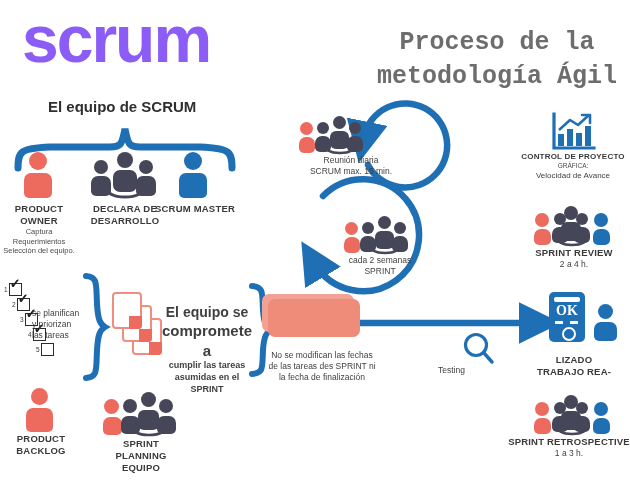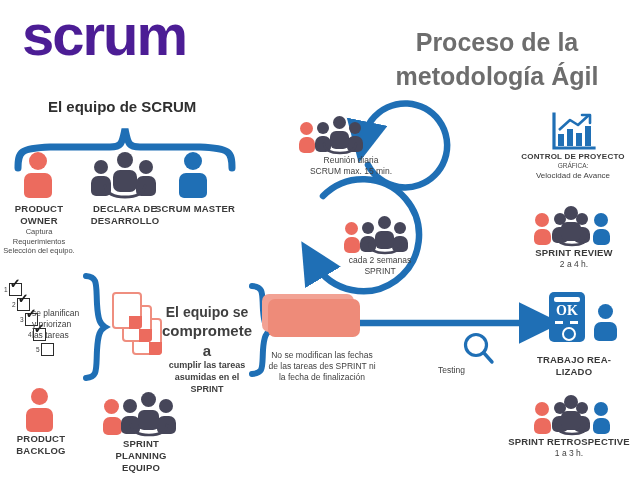--- a/index.html
+++ b/index.html
@@ -4,29 +4,29 @@
 <style>
   html,body{margin:0;padding:0;background:#ffffff;}
   body{width:630px;height:480px;position:relative;overflow:hidden;
        font-family:"Liberation Sans", sans-serif;color:#4a4a4a;}
   .abs{position:absolute;}
   .ctr{text-align:center;}
 
   
   #scrum-wordmark{
     left:22px; top:6px;
-    font-size:58px; font-weight:bold; letter-spacing:-2px;
-    color:#4c1d95; line-height:1; user-select:none;
+    font-size:66px; font-weight:bold; letter-spacing:-2px;
+    color:#8b5cf6; line-height:1; user-select:none;
   }
 
   
   #page-title{
     left:372px; top:26px; width:250px;
     font-size:25px; font-weight:bold; line-height:1.35;
-    color:#6d6d6d; text-align:center;
+    color:#6d6d6d; text-align:center;font-family:Liberation Mono, monospace;
   }
 
   
   .cap-bold{font-size:9.5px;font-weight:bold;color:#3a3a3a;letter-spacing:.2px;line-height:1.25;}
   .cap-small{font-size:7.5px;color:#4a4a4a;line-height:1.3;}
   .cap-mid{font-size:8.5px;color:#3f3f3f;line-height:1.3;}
 
   #team-heading{left:48px;top:98px;font-size:15px;font-weight:bold;color:#2f2f2f;}
 
   
@@ -366,22 +366,22 @@
     <div class="ok-dash" style="left:6px;"></div>
     <div class="ok-dash" style="left:21px;"></div>
     <div id="ok-circle"></div>
   </div>
   <div class="person abs" style="left:44px;top:12px;width:26px;height:36px;">
     <div class="p-head abs" style="left:5px;top:0;width:15px;height:15px;background:#1f6fb5;"></div>
     <div class="p-body abs" style="left:1px;top:18px;width:23px;height:19px;background:#1f6fb5;"></div>
   </div>
 </div>
 <div class="abs ctr" style="left:518px;top:354px;width:112px;">
+  <div class="cap-bold">LIZADO</div>
   <div class="cap-bold">TRABAJO REA-</div>
-  <div class="cap-bold">LIZADO</div>
 </div>
 
 <div class="abs" style="left:535px;top:395px;">
   <div class="crowd" style="width:74px;height:38px;">
     <div class="abs p-head" style="left:0px;top:7px;width:14px;height:14px;background:#ec6b5e;"></div>
     <div class="abs p-body" style="left:-1px;top:23px;width:17px;height:16px;background:#ec6b5e;"></div>
     <div class="abs p-head" style="left:19px;top:7px;width:12px;height:12px;background:#464659;"></div>
     <div class="abs p-body" style="left:17px;top:21px;width:16px;height:16px;background:#464659;"></div>
     <div class="abs p-head" style="left:41px;top:7px;width:12px;height:12px;background:#464659;"></div>
     <div class="abs p-body" style="left:39px;top:21px;width:16px;height:16px;background:#464659;"></div>

